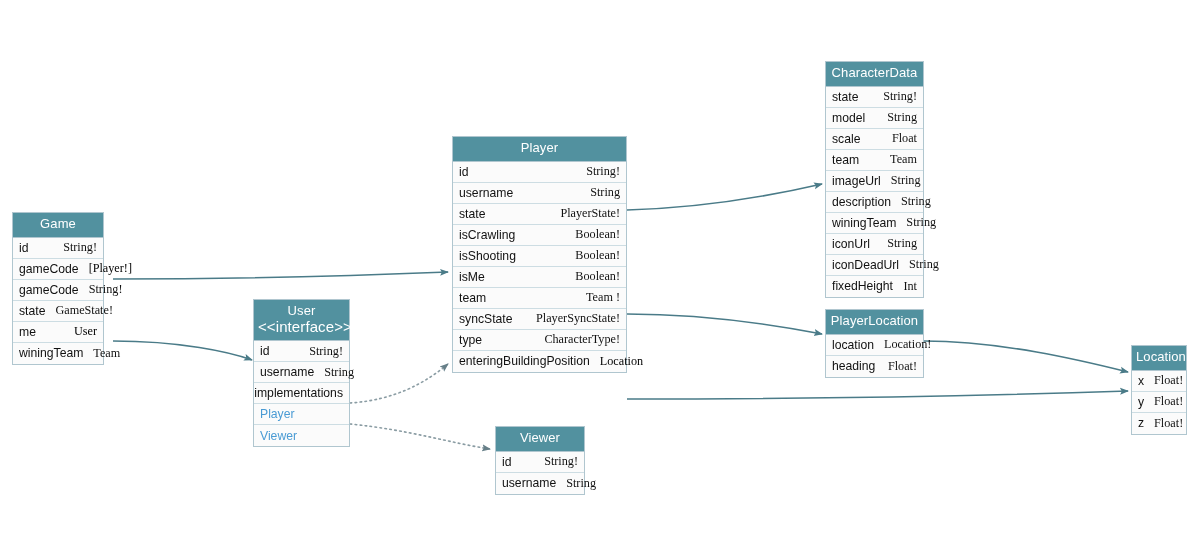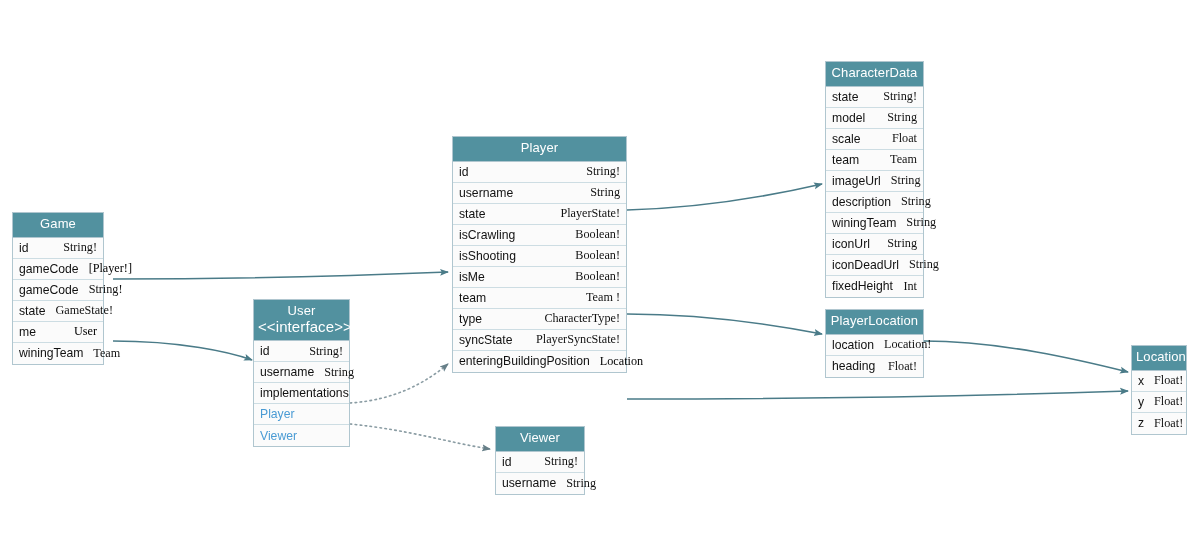--- a/index.html
+++ b/index.html
@@ -55,21 +55,21 @@
     border-bottom: 1px solid #cddde3;
     font-size: 12.2px;
     color: #111111;
     background: #fbfbfb;
     white-space: nowrap;
   }
   .row:last-child { border-bottom: none; }
   .row .fname { text-align: left; }
   .row .ftype { text-align: right; margin-left: 10px; font-family: Liberation Serif, serif; }
   .row.center {
-    justify-content: flex-start;
+    justify-content: flex-end;
   }
   .row.impl-name {
     justify-content: flex-start;
     color: #4a9bd4;
   }
   .ftype.ref { color: #000000; }
   .bang { color: #111111; }
 </style>
 </head>
 <body>
@@ -179,28 +179,28 @@
     </div>
     <div class="row">
       <span class="fname">isMe</span>
       <span class="ftype">Boolean!</span>
     </div>
     <div class="row">
       <span class="fname">team</span>
       <span class="ftype">Team !</span>
     </div>
     <div class="row">
+      <span class="fname">syncState</span>
+      <span class="ftype">PlayerSyncState!</span>
+    </div>
+    <div class="row">
       <span class="fname">type</span>
       <span class="ftype">CharacterType!</span>
     </div>
     <div class="row">
-      <span class="fname">syncState</span>
-      <span class="ftype">PlayerSyncState!</span>
-    </div>
-    <div class="row">
       <span class="fname">enteringBuildingPosition</span>
       <span class="ftype ref">Location</span>
     </div>
   </div>
 
   <div class="entity" style="left:495px; top:426px; width:90px;">
     <div class="entity-header">Viewer</div>
     <div class="row">
       <span class="fname">id</span>
       <span class="ftype">String!</span>

